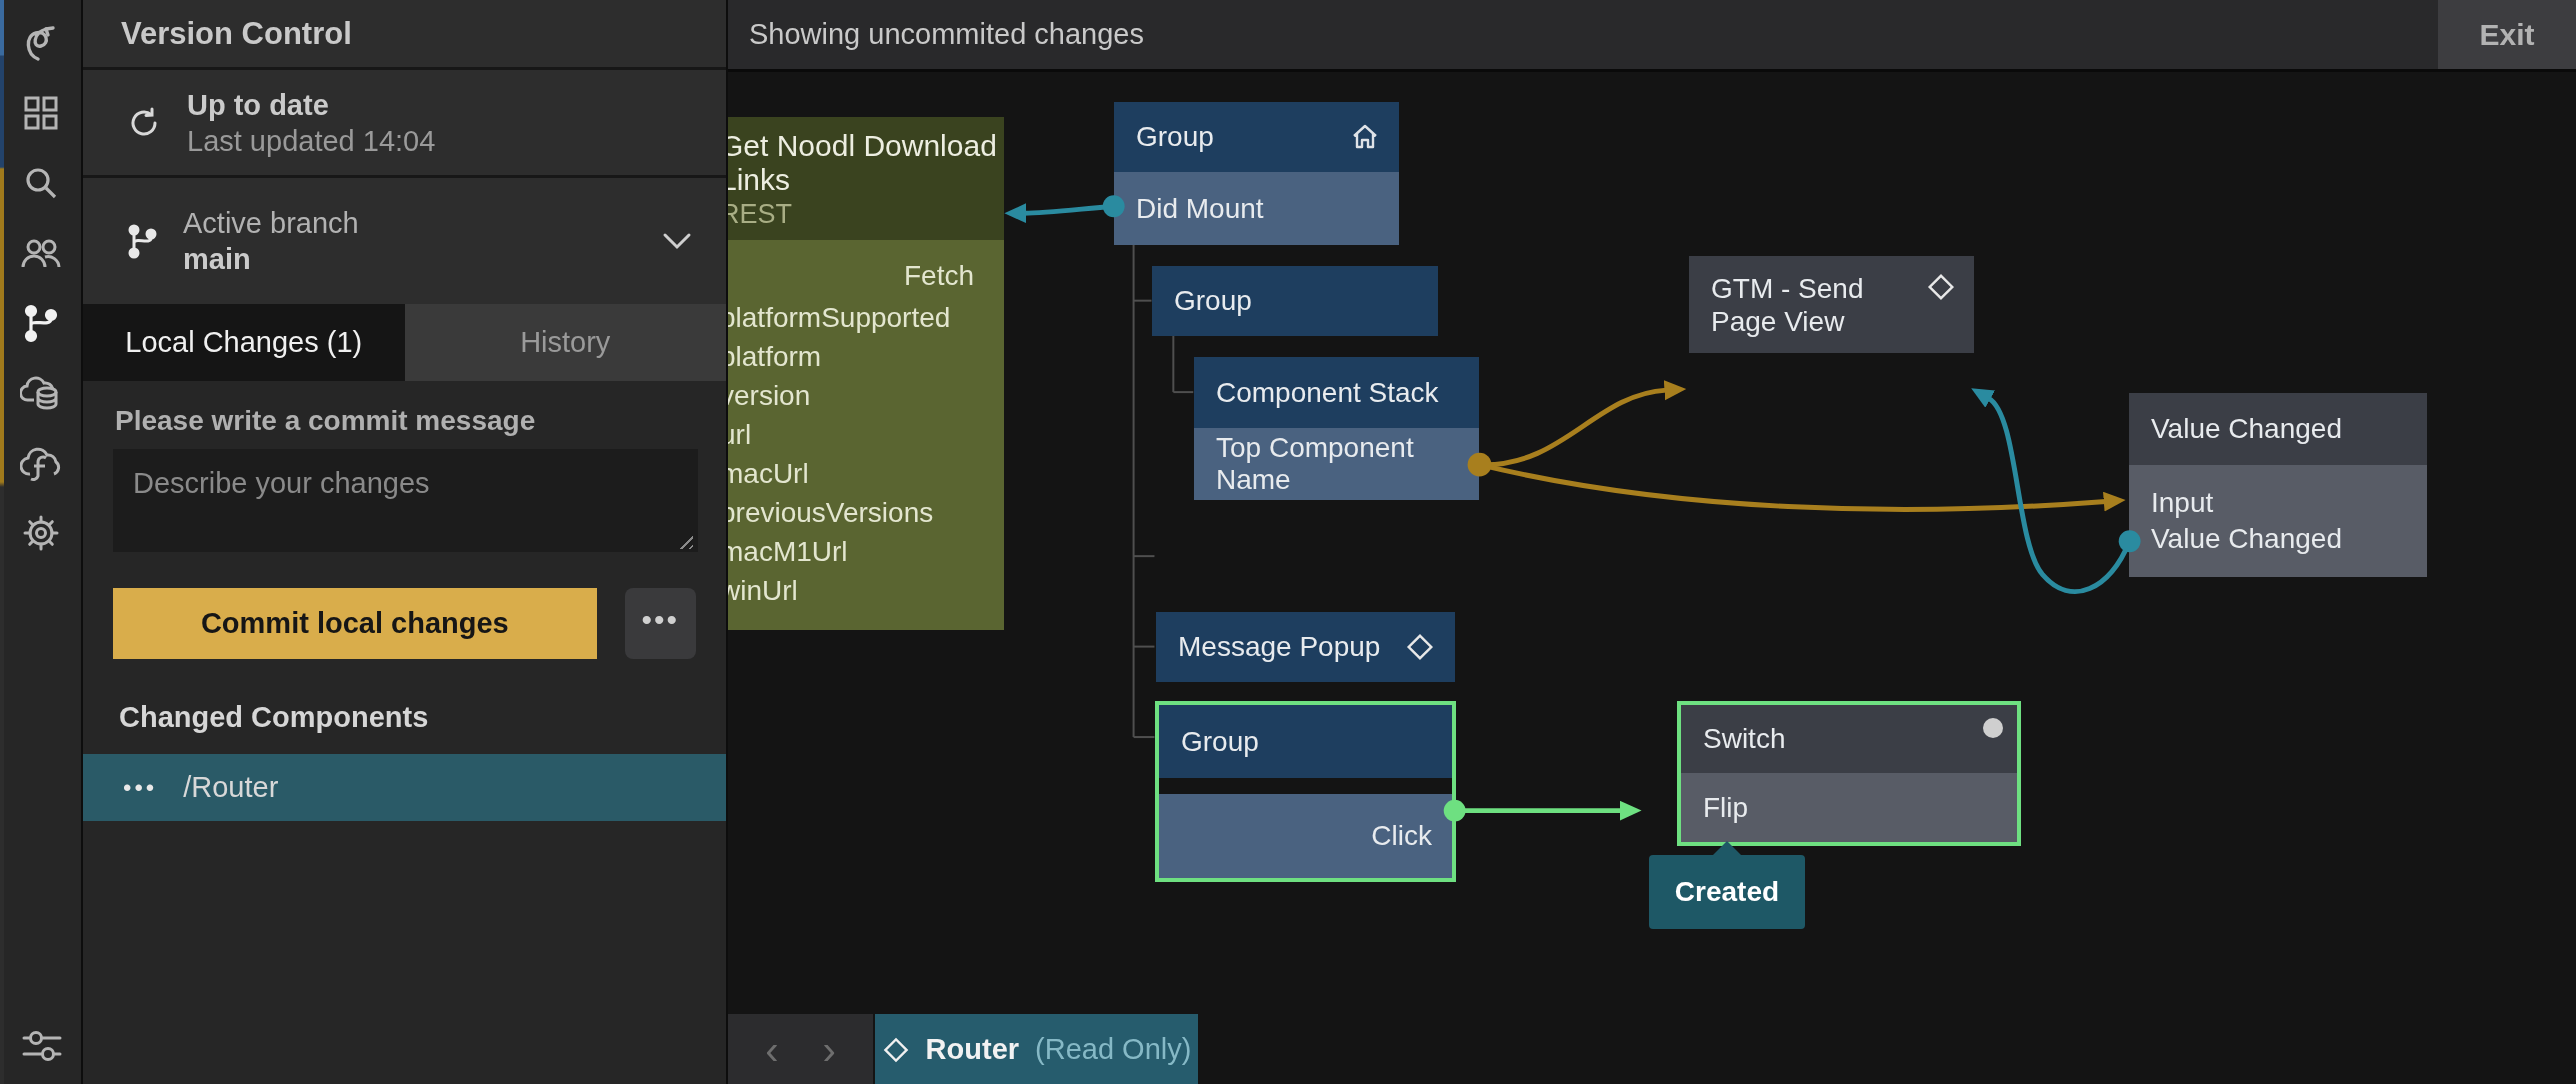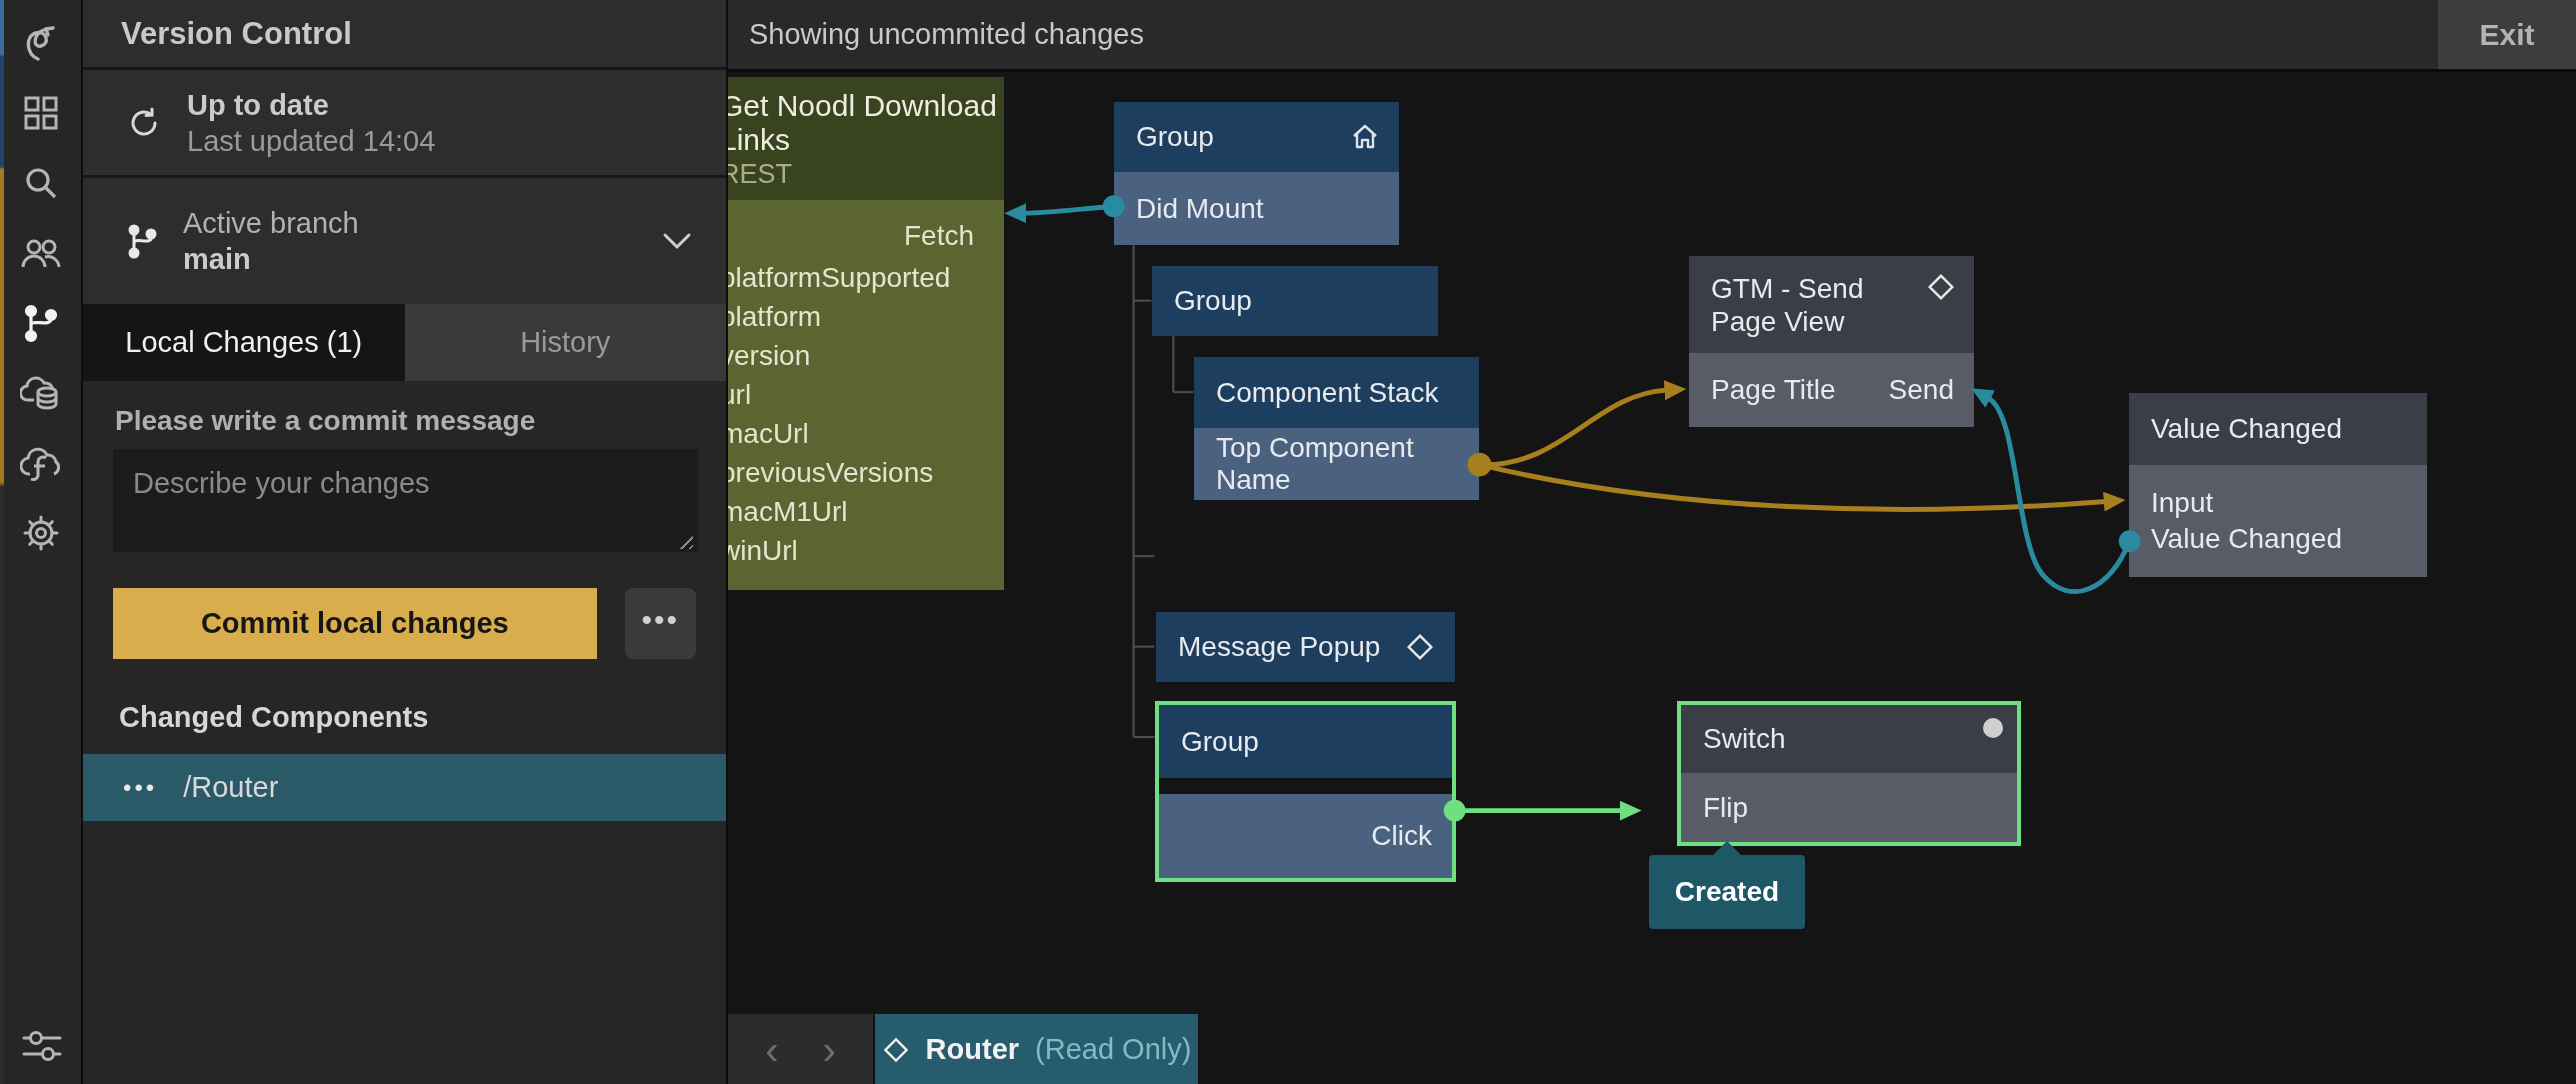--- a/index.html
+++ b/index.html
@@ -79,21 +79,21 @@
   .node { position:absolute; font-size:28px; color:#e8ebee; }
   .node .hdr { display:flex; align-items:center; padding:0 20px 0 22px; position:relative; }
   .node .body { display:flex; align-items:center; padding:0 20px 0 22px; }
   .blue  .hdr { background:#1e3e5f; } .blue  .body { background:#4a6280; }
   .gray  .hdr { background:#3b3e46; } .gray  .body { background:#585c66; }
   .selected { border:4px solid #6ee081; }
   .right { margin-left:auto; }
 
   
   .rest-node { width:312px; }
-  .rest-hdr { background:#3a431f; padding:12px 6px 10px 28px; }
+  .rest-hdr { background:#3a431f; padding:12px 6px 10px 28px;margin-top:40px; }
   .rest-title { font-size:30px; line-height:34px; color:#edeee1; }
   .rest-type { font-size:27px; color:#a9ae85; margin-top:2px; }
   .rest-body { background:#5a6531; padding:14px 0 20px 0; color:#e3e6cf; }
   .rest-fetch { text-align:right; padding-right:30px; height:44px; line-height:44px; }
   .rest-out { padding-left:28px; height:39px; line-height:39px; }
 
   
   .created { position:absolute; left:921px; top:783px; width:156px; height:74px; background:#1e5866;
       border-radius:4px; display:flex; align-items:center; justify-content:center; z-index:2; }
   .created::before { content:""; position:absolute; top:-14px; left:50%; transform:translateX(-50%);
@@ -316,24 +316,20 @@
           <span class="right">Top Component Name</span>
         </div>
       </div>
 
       <div class="node gray" style="left:961px; top:184px; width:285px;">
         <div class="hdr" style="height:97px; padding-right:62px; line-height:33px; align-items:center;">
           <span>GTM - Send Page View</span>
           <svg style="position:absolute; right:18px; top:16px;" width="30" height="30" viewBox="0 0 30 30" fill="none" stroke="#e8e8e8" stroke-width="2.4">
             <rect x="7" y="7" width="16" height="16" transform="rotate(45 15 15)"></rect>
           </svg>
-        </div>
-        <div class="body" style="height:74px;">
-          <span>Page Title</span>
-          <span class="right">Send</span>
         </div>
       </div>
 
       <div class="node gray" style="left:1401px; top:321px; width:298px;">
         <div class="hdr" style="height:72px;">
           <span>Value Changed</span>
         </div>
         <div class="body" style="height:112px; flex-direction:column; align-items:flex-start; justify-content:center; gap:4px;">
           <span>Input</span>
           <span>Value Changed</span>

